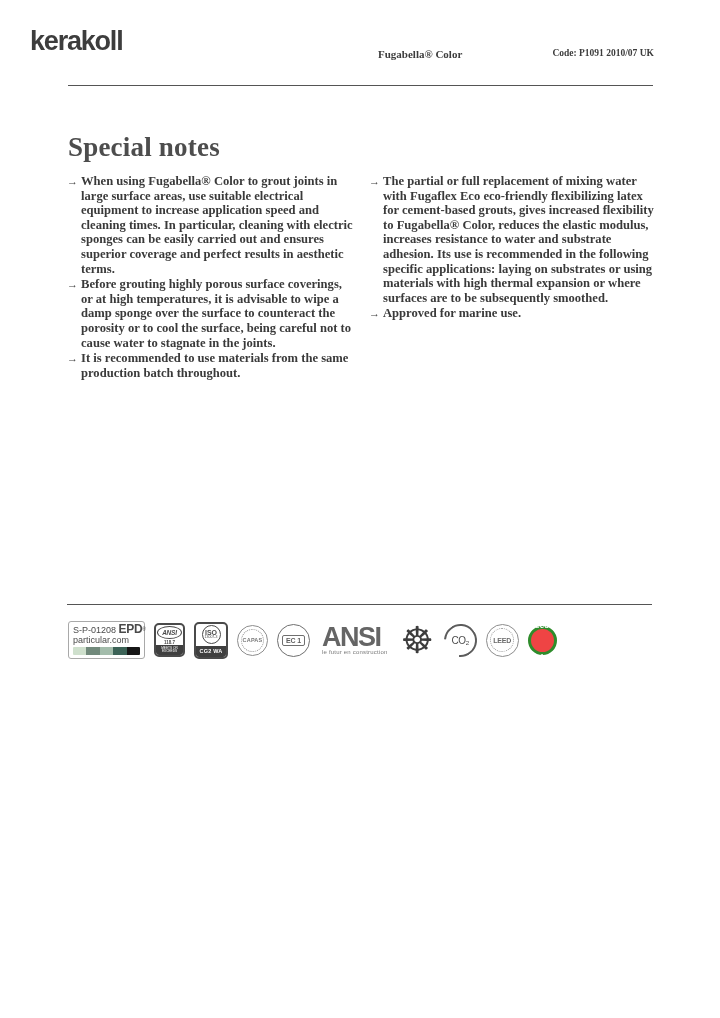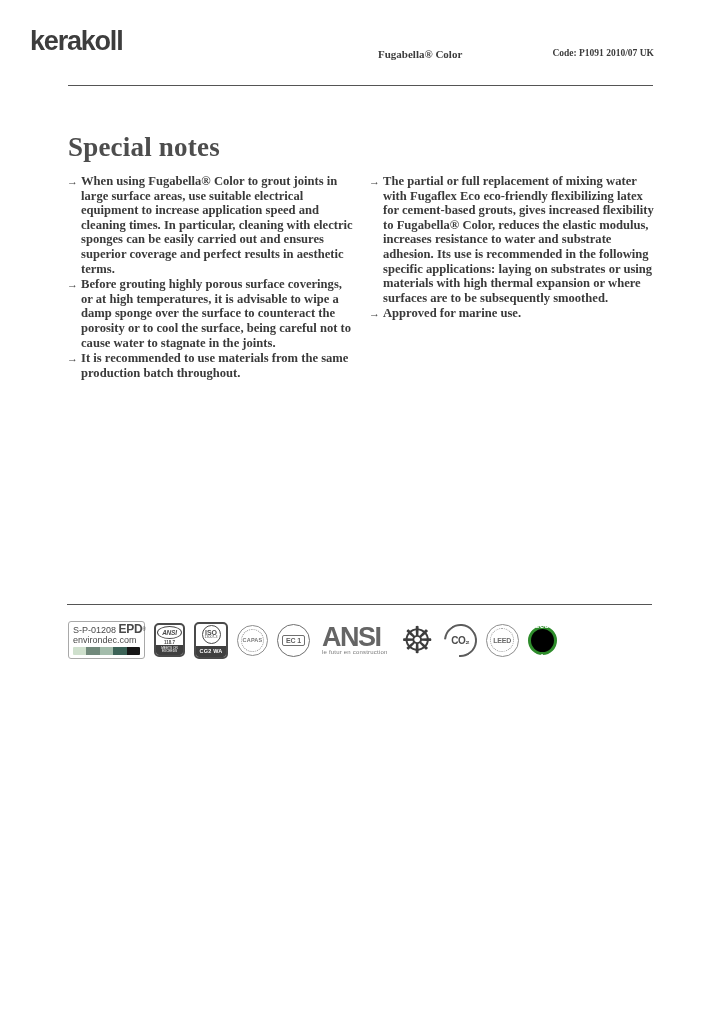--- a/index.html
+++ b/index.html
@@ -112,23 +112,23 @@
   .leed-inner {
     width:24px; height:24px; border:1px dotted #9a9a9a; border-radius:50%;
     display:flex; align-items:center; justify-content:center;
     font-size:7px; font-weight:bold; color:#6a6a6a; letter-spacing:-.2px;
   }
   .co2-seal { width:33px; height:33px; }
   .co2-ring {
     position:absolute; inset:0; border:2.5px solid #5c5c5c; border-radius:50%;
     border-left-color:transparent; transform:rotate(-40deg);
   }
-  .co2-text { font-size:10px; font-weight:bold; color:#4c4c4c; letter-spacing:-.5px; }
+  .co2-text { font-size:10px; font-weight:normal; color:#4c4c4c; letter-spacing:-.5px; }
   .eco-seal {
-    width:29px; height:29px; background:#000000; border:3px solid #2e8c2b;
+    width:29px; height:29px; background:#ef4444; border:3px solid #2e8c2b;
     flex-direction:column;
     gap:23px;
   }
   .eco-word { color:#fff; font-size:8px; font-weight:bold; line-height:8px; }
   .eco-num { color:#fff; font-size:6px; font-weight:bold; line-height:6px; }
 
   
   .cstb { flex:0 0 auto; font-family:"Liberation Sans", sans-serif; margin:0 3px; }
   .cstb-name {
     font-size:27px; font-weight:bold; color:#656565; letter-spacing:-1.5px; line-height:24px;
@@ -182,21 +182,21 @@
   <div class="certs-section">
     <hr class="rule rule-mid">
 
     <div class="badges">
 
       <div class="epd-box">
         <div class="epd-line1">
           <span>S-P-01208</span>
           <span class="epd-brand">EPD</span><span class="epd-reg">®</span>
         </div>
-        <div class="epd-line2">environdec.com</div>
+        <div class="epd-line2">particular.com</div>
         <div class="epd-strip">
             <span class="epd-seg" style="background: rgb(207, 224, 205);"></span>
             <span class="epd-seg" style="background: rgb(113, 137, 123);"></span>
             <span class="epd-seg" style="background: rgb(163, 188, 171);"></span>
             <span class="epd-seg" style="background: rgb(60, 99, 87);"></span>
             <span class="epd-seg" style="background: rgb(22, 22, 22);"></span>
           </div>
       </div>
 
       <div class="sq-badge ansi-badge">

